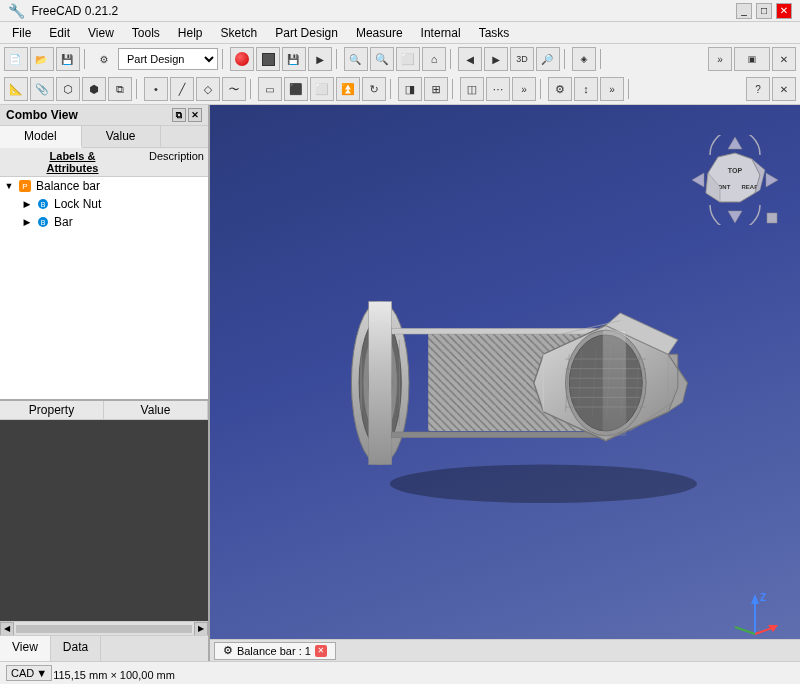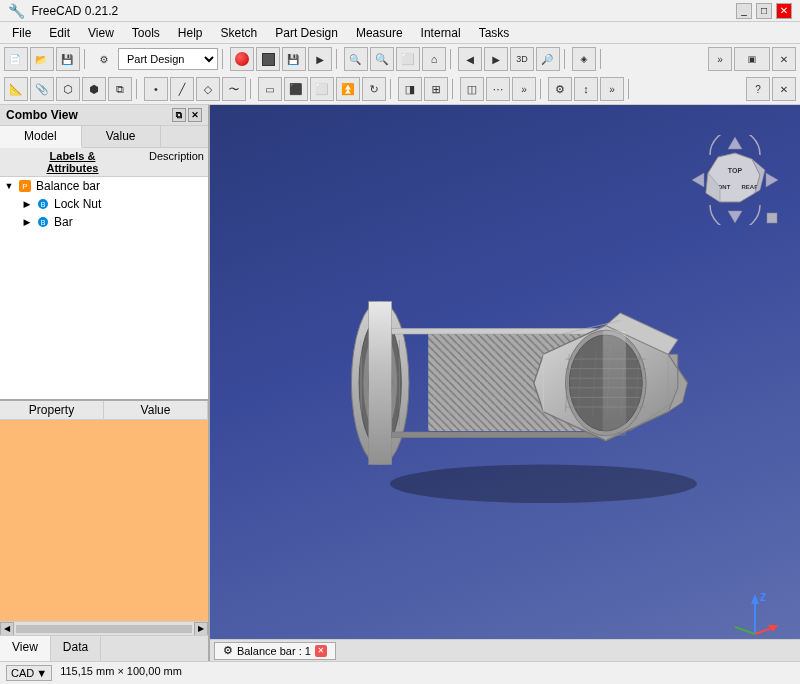--- a/index.html
+++ b/index.html
@@ -147,21 +147,21 @@
       align-items: center;
       gap: 4px;
       cursor: pointer;
       font-size: 12px;
     }
     .tree-item .toggle { width: 10px; font-size: 9px; }
     .tree-icon { width: 14px; height: 14px; display: inline-flex; align-items: center; justify-content: center; flex-shrink: 0; }
 
     
     #prop-section {
-      background: #fdba74;
+      background: #404040;
       flex: 1;
       overflow: auto;
       min-height: 80px;
       max-height: 220px;
     }
     #prop-header {
       display: flex;
       background: #e8e8e8;
       border-bottom: 1px solid #ccc;
       font-size: 12px;
@@ -240,21 +240,21 @@
       height: 22px;
       background: #f0f0f0;
       border-top: 1px solid #ccc;
       display: flex;
       align-items: center;
       padding: 0 6px;
       font-size: 11px;
       justify-content: space-between;
     }
     #status-bar .status-left { flex: 1; }
-    #status-bar .status-right { display: flex; align-items: flex-start; gap: 8px; }
+    #status-bar .status-right { display: flex; align-items: flex-end; gap: 1px; }
 
     
     #viewport-tabbar {
       position: absolute;
       bottom: 0;
       left: 0;
       right: 0;
       height: 22px;
       background: #e0e0e0;
       border-top: 1px solid #ccc;

